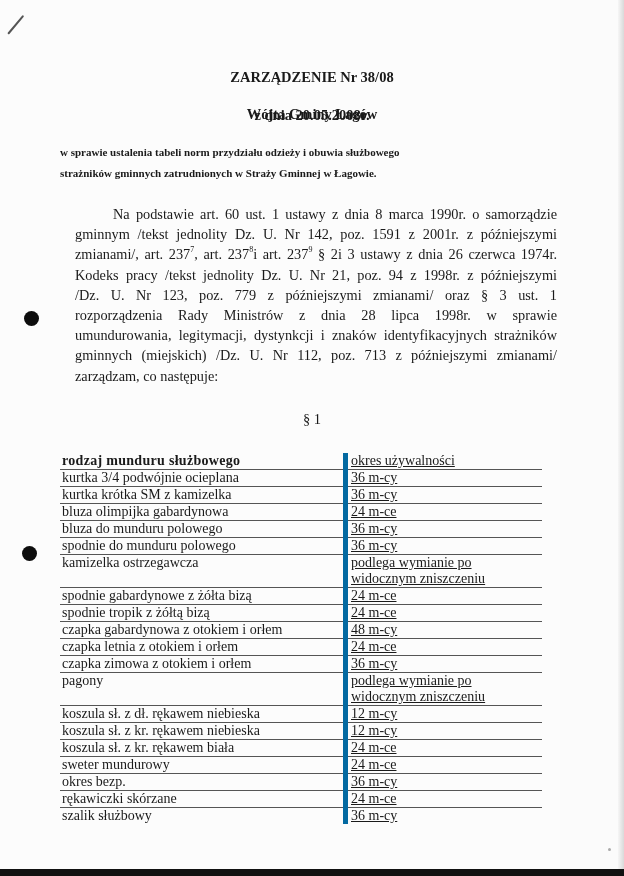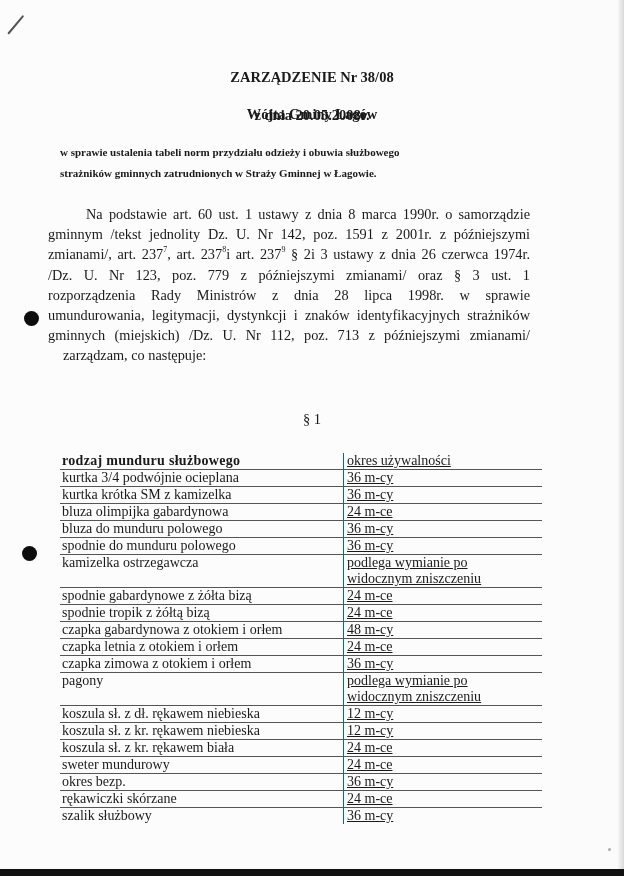--- a/index.html
+++ b/index.html
@@ -18,31 +18,31 @@
   .punch-hole { position:absolute; width:15px; height:15px; border-radius:50%; background:#0d0d0d; }
   .speck { position:absolute; left:608px; top:848px; width:3px; height:3px; border-radius:50%; background:#aaa; }
 
   .header { position:absolute; left:0; width:624px; text-align:center; font-weight:bold; font-size:14.5px; line-height:19px; }
   .h1 { top:68px; }
   .h2 { top:105px; }
   .h3 { top:106px; }
 
   .subject { position:absolute; left:60px; top:142px; width:500px; font-weight:bold; font-size:11px; line-height:21px; }
 
-  .para { position:absolute; left:48px; top:204px; width:482px; font-size:14.3px; line-height:20.2px; text-align:justify; }
+  .para { position:absolute; left:75px; top:204px; width:482px; font-size:14.3px; line-height:20.2px; text-align:justify; }
   .para .line { display:block; text-align:justify; text-align-last:justify; white-space:nowrap; }
   .para .line.first { text-indent:38px; }
-  .para .line.last { text-align-last:left;margin-left:15px; }
+  .para .line.last { text-align-last:left; }
   sup { font-size:8px; vertical-align:top; line-height:8px; position:relative; top:2px; }
 
   .section { position:absolute; left:0; width:624px; top:411px; text-align:center; font-size:14.5px; }
 
   table.norms { position:absolute; left:60px; top:453px; width:482px; border-collapse:collapse; font-size:14px; }
   table.norms td { padding:0 0 0 2px; line-height:16px; height:16px; border-bottom:1.5px solid #555; vertical-align:top; }
-  table.norms td.c1 { width:281px; border-right:1px solid #0369a1; }
+  table.norms td.c1 { width:281px; border-right:5px solid #0369a1; }
   table.norms td.c2 { padding-left:3px;text-decoration:underline; }
   table.norms tr.head td.c1 { font-weight:bold; letter-spacing:0.3px; }
   table.norms tr:last-child td { border-bottom:none; }
   .wrap { display:block; }
 </style>
 </head>
 <body>
 
 <div class="page">
   <div class="staple-mark"></div>
@@ -56,20 +56,21 @@
 
   <div class="subject">
     <div>w sprawie ustalenia tabeli norm przydziału odzieży i obuwia służbowego</div>
     <div>strażników gminnych zatrudnionych w Straży Gminnej w Łagowie.</div>
   </div>
 
   <div class="para">
     <span class="line first">Na podstawie art. 60 ust. 1 ustawy z dnia 8 marca 1990r. o samorządzie</span>
     <span class="line">gminnym /tekst jednolity Dz. U. Nr 142, poz. 1591 z 2001r. z późniejszymi</span>
     <span class="line"><span>zmianami/, art. 237</span><sup>7</sup><span>, art. 237</span><sup>8</sup><span>i art. 237</span><sup>9</sup><span> § 2i 3 ustawy z dnia 26 czerwca 1974r.</span></span>
+    <span class="line">Kodeks pracy /tekst jednolity Dz. U. Nr 21, poz. 94 z 1998r. z późniejszymi</span>
     <span class="line">/Dz. U. Nr 123, poz. 779 z późniejszymi zmianami/ oraz § 3 ust. 1</span>
     <span class="line">rozporządzenia Rady Ministrów z dnia 28 lipca 1998r. w sprawie</span>
     <span class="line">umundurowania, legitymacji, dystynkcji i znaków identyfikacyjnych strażników</span>
     <span class="line">gminnych (miejskich) /Dz. U. Nr 112, poz. 713 z późniejszymi zmianami/</span>
     <span class="line last">zarządzam, co następuje:</span>
   </div>
 
   <div class="section">§ 1</div>
 
   <table class="norms">

